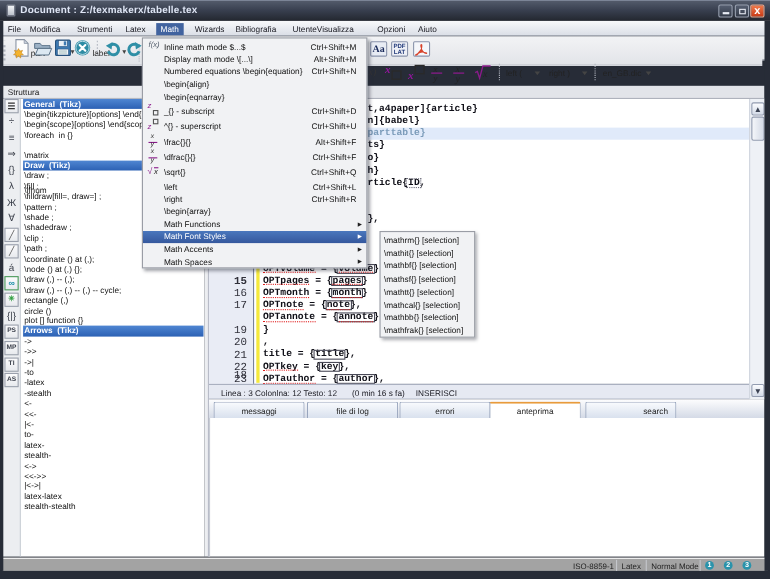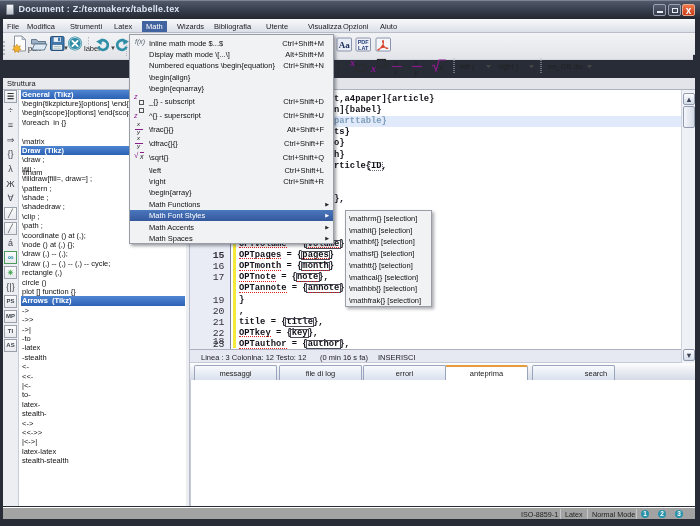--- a/index.html
+++ b/index.html
@@ -129,21 +129,21 @@
 
 <div id="menubar" class="abs">
 <span style="left:7px;">File</span>
 <span style="left:27px;">Modifica</span>
 <span style="left:70px;">Strumenti</span>
 <span style="left:114px;">Latex</span>
 <span id="mb-math" style="left:142px;">Math</span>
 <span style="left:177px;">Wizards</span>
 <span style="left:214px;">Bibliografia</span>
 <span style="left:266px;">Utente</span>
-<span style="left:308px;">Visualizza</span>
+<span style="left:288px;">Visualizza</span>
 <span style="left:343px;">Opzioni</span>
 <span style="left:380px;">Aiuto</span>
 </div>
 
 <div id="tb1" class="abs">
 <div class="grip abs" style="left:3px;"></div>
 </div>
 
 <div id="tb2" class="abs">
 <div class="grip abs" style="left:3px;"></div>

